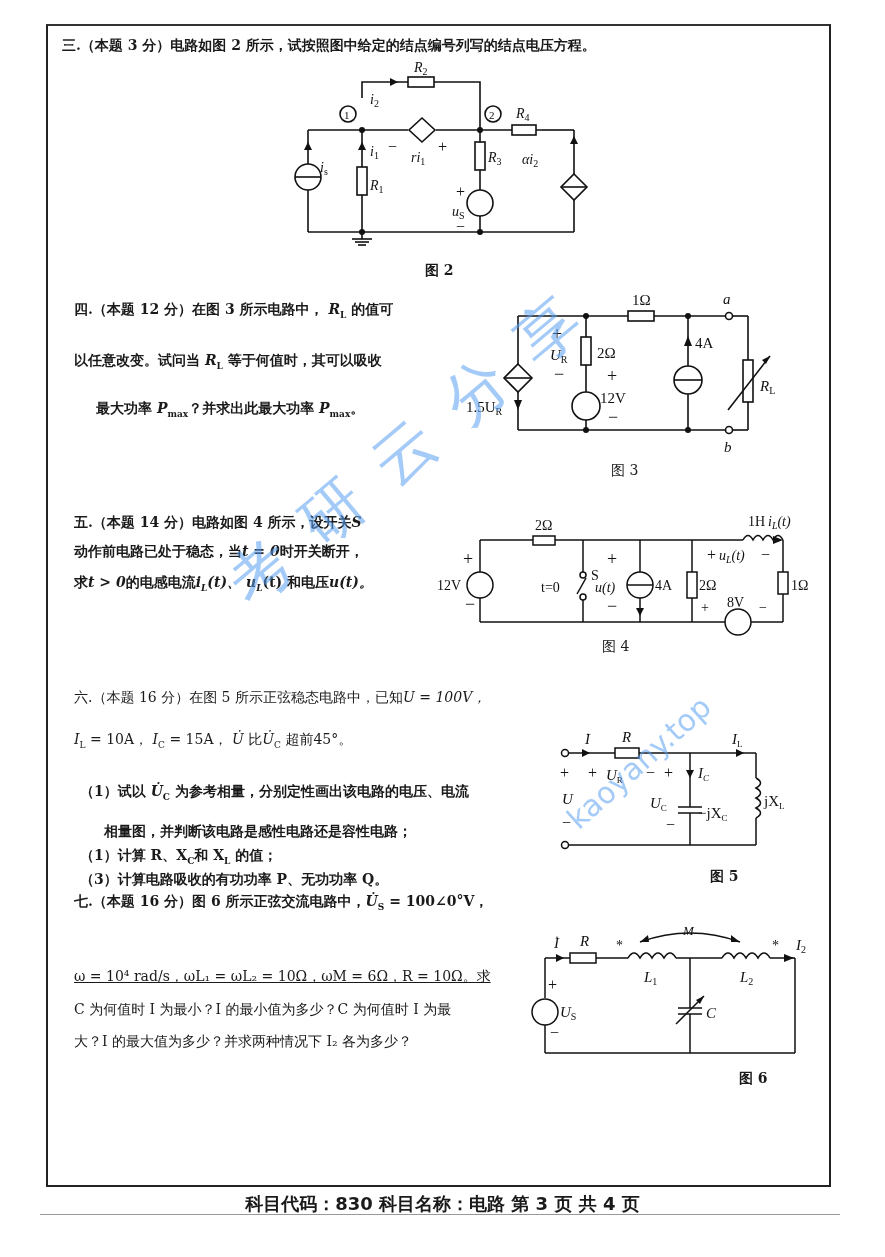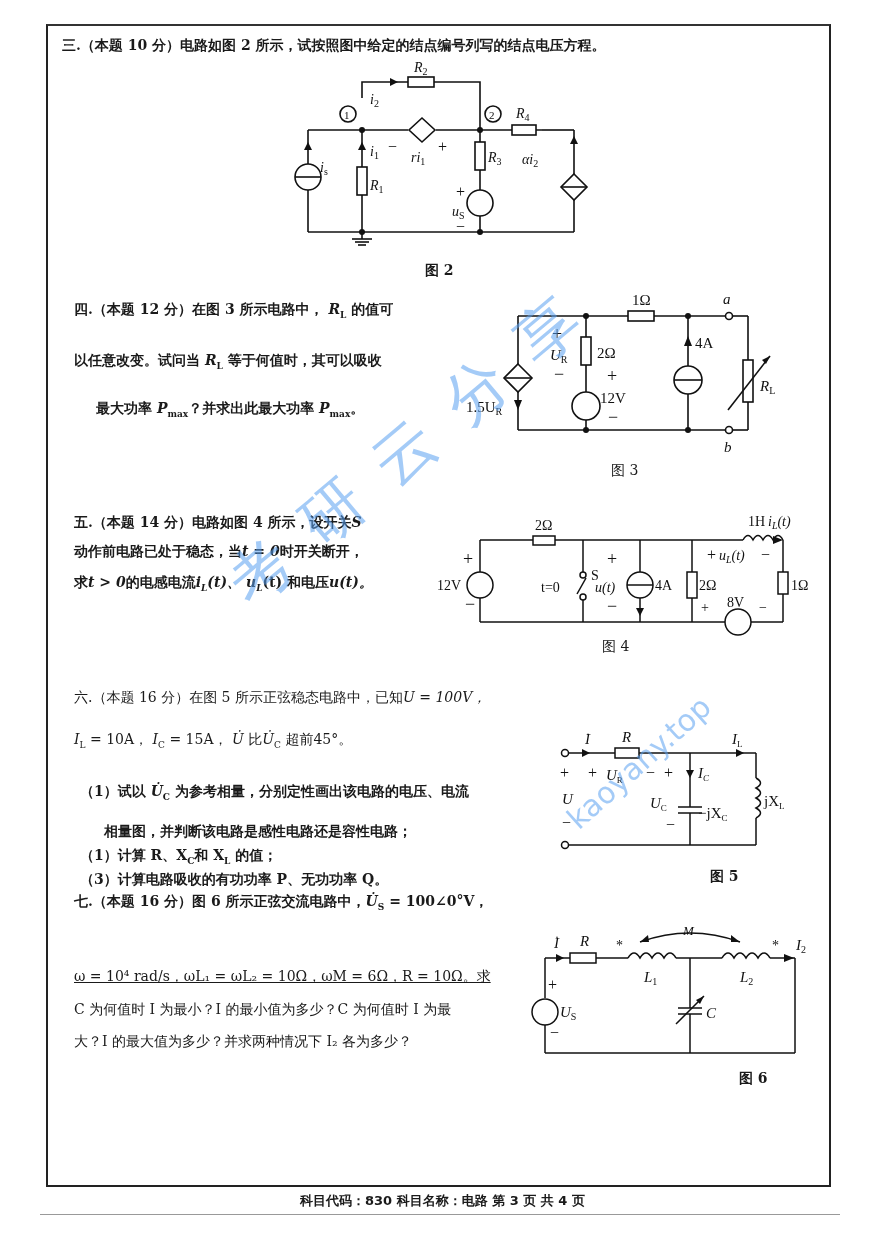--- a/index.html
+++ b/index.html
@@ -7,32 +7,32 @@
        font-family:"DejaVu Serif","Liberation Serif",serif;color:#1a1a1a;}
   .frame{position:absolute;left:46px;top:24px;width:785px;height:1163px;
          border:2px solid #222;border-top:2px solid #333;box-sizing:border-box;}
   .txt{position:absolute;font-size:14px;line-height:18px;white-space:nowrap;}
   .bold{font-weight:bold;}
   .cap{position:absolute;font-size:14px;font-weight:bold;}
   .cap.light{font-weight:normal;}
   svg{position:absolute;overflow:visible;}
   svg text{font-family:"Liberation Serif","DejaVu Serif",serif;fill:#111;}
   .footer{position:absolute;left:0;width:885px;top:1192px;text-align:center;
-          font-family:"DejaVu Sans","Liberation Sans",sans-serif;font-weight:bold;font-size:13px;}
+          font-family:"DejaVu Sans","Liberation Sans",sans-serif;font-weight:bold;font-size:18px;}
   .footline{position:absolute;left:40px;width:800px;top:1214px;border-top:1px solid #999;}
   .wm{position:absolute;font-family:"DejaVu Sans",sans-serif;color:rgba(90,160,240,0.55);
       pointer-events:none;}
   i.v{font-style:italic;}
 </style>
 </head>
 <body>
 
 <div class="frame"></div>
 
-<div class="txt bold" style="left:62px;top:36px;">三.（本题 10 分）电路如图 2 所示，试按照图中给定的结点编号列写的结点电压方程。</div>
+<div class="txt bold" style="left:62px;top:36px;">三.（本题 3 分）电路如图 2 所示，试按照图中给定的结点编号列写的结点电压方程。</div>
 
 <svg style="left:290px;top:72px;" width="320" height="175" viewBox="0 0 320 175">
   <g stroke="#111" stroke-width="1.6" fill="none">
 
     <polyline points="72,26 72,10 190,10 190,58"></polyline>
     <rect x="118" y="5" width="26" height="10" fill="#fff"></rect>
 
     <line x1="18" y1="58" x2="118" y2="58"></line>
     <line x1="146" y1="58" x2="252" y2="58"></line>
 

